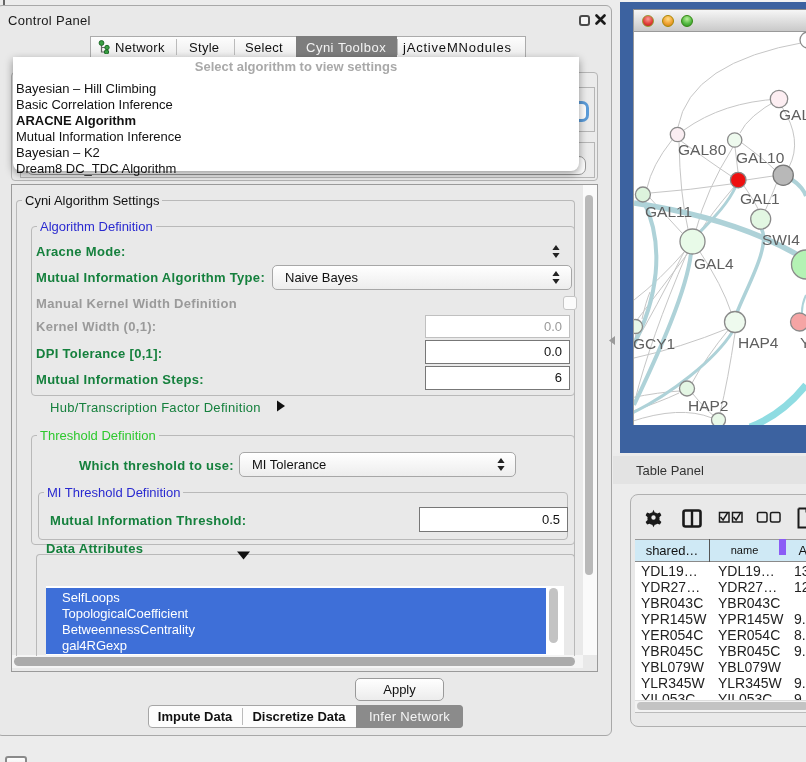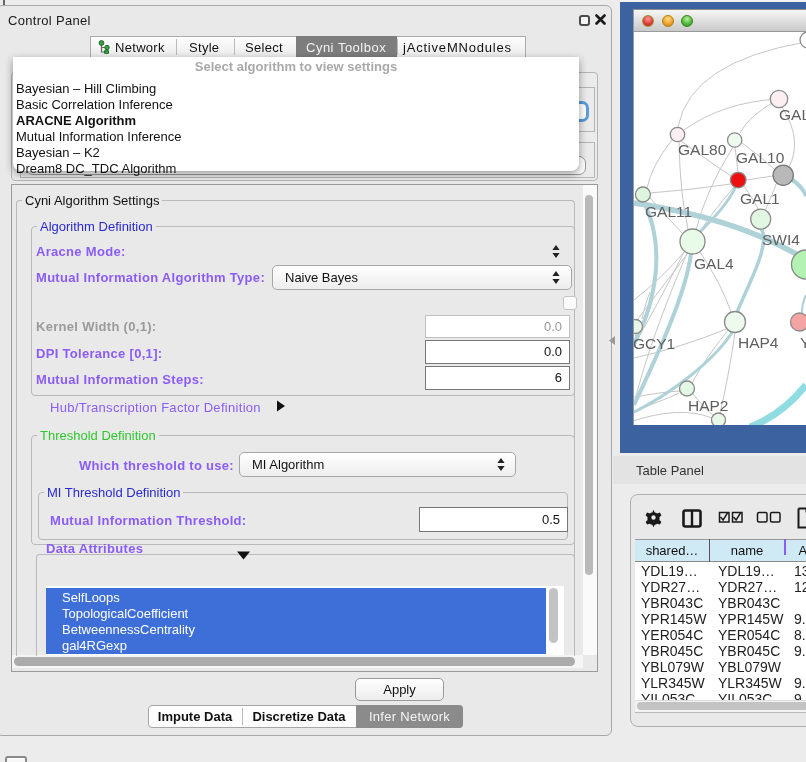--- a/index.html
+++ b/index.html
@@ -1,21 +1,21 @@
 <!DOCTYPE html>
 <html><head>
 <meta charset="utf-8">
 <style>
 html,body{margin:0;padding:0;}
 body{font-family:"Liberation Sans",sans-serif;}
 #root{position:relative;width:806px;height:762px;overflow:hidden;background:#ececec;}
 .abs{position:absolute;}
 .gb{position:absolute;border:1px solid #b9b9b9;border-radius:4px;}
 .gt{position:absolute;font-size:13px;background:#e9e9e9;padding:0 3px;line-height:13px;}
-.lbl{position:absolute;font-size:13px;font-weight:bold;color:#8b5cf6;letter-spacing:0.3px;}
+.lbl{position:absolute;font-size:13px;font-weight:bold;color:#15803d;letter-spacing:0.3px;}
 .arr2{position:absolute;width:8px;height:13px;}
 .combo{position:absolute;border:1px solid #a7a7a7;border-radius:5px;background:linear-gradient(#ffffff,#ededed);font-size:13px;color:#111;}
 .fld{position:absolute;border:1px solid #999;background:#fff;font-size:13px;color:#111;text-align:right;}
 </style>
 </head>
 <body>
 <div id="root">
 
 <div class="abs" style="left:612px;top:0;width:194px;height:762px;background:#ececec;"></div>
 <div class="abs" style="left:620px;top:2px;width:186px;height:451px;background:#3c62a0;"></div>
@@ -122,21 +122,21 @@
     <path d="M103.5,23 l2.6,2.9 l4.8,-7.6" stroke-width="1.5"></path>
     <rect x="127.5" y="18.5" width="9.5" height="9.5" rx="1.5" stroke-width="1.5"></rect>
     <rect x="140.5" y="18.5" width="9.5" height="9.5" rx="1.5" stroke-width="1.5"></rect>
     <path d="M168.5,14.5 h8 v4" stroke-width="2"></path>
     <path d="M168.5,14.5 v19 h8.5" stroke-width="2"></path>
   </g>
 </svg>
 
 <div class="abs" style="left:635px;top:539px;width:171px;height:23px;background:#cfe9f5;border-top:1px solid #999;border-bottom:1px solid #8a8a8a;box-sizing:border-box;"></div>
 <div class="abs" style="left:635px;top:539px;width:75px;height:23px;font-size:13px;color:#111;text-align:center;line-height:23px;border-right:1px solid #555;box-sizing:border-box;">shared…</div>
-<div class="abs" style="left:710px;top:539px;width:76px;height:16px;font-size:13px;color:#111;text-align:center;line-height:23px;border-right:2px solid #8b5cf6;box-sizing:border-box;">name</div>
+<div class="abs" style="left:710px;top:539px;width:76px;height:16px;font-size:11px;color:#111;text-align:center;line-height:23px;border-right:7px solid #8b5cf6;box-sizing:border-box;">name</div>
 <div class="abs" style="left:786px;top:539px;width:40px;height:23px;font-size:13px;color:#111;text-align:center;line-height:23px;">Av</div>
 
 <div class="abs" style="left:635px;top:562px;width:171px;height:149px;background:#fff;overflow:hidden;">
   <div class="abs" style="left:6px;top:1px;width:100px;font-size:14px;color:#222;line-height:16px;">YDL19…<br>YDR27…<br>YBR043C<br>YPR145W<br>YER054C<br>YBR045C<br>YBL079W<br>YLR345W<br>YIL053C</div>
   <div class="abs" style="left:83px;top:1px;width:100px;font-size:14px;color:#222;line-height:16px;">YDL19…<br>YDR27…<br>YBR043C<br>YPR145W<br>YER054C<br>YBR045C<br>YBL079W<br>YLR345W<br>YIL053C</div>
   <div class="abs" style="left:159px;top:1px;width:40px;font-size:14px;color:#222;line-height:16px;">13<br>12<br>&nbsp;<br>9.<br>8.<br>9.<br>&nbsp;<br>9.<br>9.</div>
 </div>
 <div class="abs" style="left:635px;top:700px;width:171px;height:12px;background:#f2f2f2;border-top:1px solid #ddd;box-sizing:border-box;"></div>
 <div class="abs" style="left:637px;top:702px;width:171px;height:8px;background:#c3c3c3;border-radius:4px;"></div>
 <div class="abs" style="left:635px;top:712px;width:171px;height:1px;background:#bbb;"></div>
@@ -187,38 +187,39 @@
 <svg class="arr2" style="left:552px;top:245px;" viewBox="0 0 8 13">
       <path d="M4,0 L7.6,5 L0.4,5 Z M4,13 L7.6,8 L0.4,8 Z" fill="#222"></path>
     </svg>
 <div class="lbl" style="left:36px;top:270px;">Mutual Information Algorithm Type:</div>
 <div class="combo" style="left:272px;top:265px;width:298px;height:23px;line-height:23px;">
   <span style="margin-left:12px;">Naive Bayes</span>
 </div>
 <svg class="arr2" style="left:552px;top:271px;" viewBox="0 0 8 13">
       <path d="M4,0 L7.6,5 L0.4,5 Z M4,13 L7.6,8 L0.4,8 Z" fill="#222"></path>
     </svg>
+<div class="lbl" style="left:36px;top:296px;color:#9a9a9a;">Manual Kernel Width Definition</div>
 <div class="abs" style="left:563px;top:296px;width:12px;height:12px;border:1px solid #c5c5c5;border-radius:3px;background:#fbfbfb;"></div>
 <div class="lbl" style="left:36px;top:319px;color:#9a9a9a;">Kernel Width (0,1):</div>
 <div class="fld" style="left:425px;top:315px;width:143px;height:21px;line-height:21px;border-color:#c0c0c0;color:#9a9a9a;"><span style="margin-right:7px;">0.0</span></div>
 <div class="lbl" style="left:36px;top:346px;">DPI Tolerance [0,1]:</div>
 <div class="fld" style="left:425px;top:340px;width:143px;height:22px;line-height:22px;border-color:#777;"><span style="margin-right:7px;">0.0</span></div>
 <div class="lbl" style="left:36px;top:372px;">Mutual Information Steps:</div>
 <div class="fld" style="left:425px;top:366px;width:143px;height:22px;line-height:22px;border-color:#777;"><span style="margin-right:7px;">6</span></div>
 
 <div class="lbl" style="left:50px;top:400px;font-weight:normal;">Hub/Transcription Factor Definition</div>
 <svg class="abs" style="left:275px;top:400px;" width="11" height="12" viewBox="0 0 11 12">
       <path d="M2,0.5 L10,6 L2,11.5 Z" fill="#111"></path>
     </svg>
 
 <div class="gb" style="left:31px;top:435px;width:542px;height:108px;"></div>
 <div class="gt" style="left:37px;top:429px;color:#2ec82e;">Threshold Definition</div>
 <div class="lbl" style="left:0;top:458px;width:234px;text-align:right;">Which threshold to use:</div>
 <div class="combo" style="left:239px;top:452px;width:275px;height:23px;line-height:23px;">
-  <span style="margin-left:12px;">MI Algorithm</span>
+  <span style="margin-left:12px;">MI Tolerance</span>
 </div>
 <svg class="arr2" style="left:497px;top:458px;" viewBox="0 0 8 13">
       <path d="M4,0 L7.6,5 L0.4,5 Z M4,13 L7.6,8 L0.4,8 Z" fill="#222"></path>
     </svg>
 <div class="gb" style="left:38px;top:492px;width:528px;height:46px;"></div>
 <div class="gt" style="left:44px;top:486px;color:#2a2ad0;">MI Threshold Definition</div>
 <div class="lbl" style="left:50px;top:513px;text-align:center;">Mutual Information Threshold:</div>
 <div class="fld" style="left:419px;top:507px;width:147px;height:23px;line-height:23px;border-color:#777;"><span style="margin-right:7px;">0.5</span></div>
 
 <div class="gb" style="left:36px;top:554px;width:537px;height:101px;border-bottom:none;border-radius:4px 4px 0 0;"></div>

